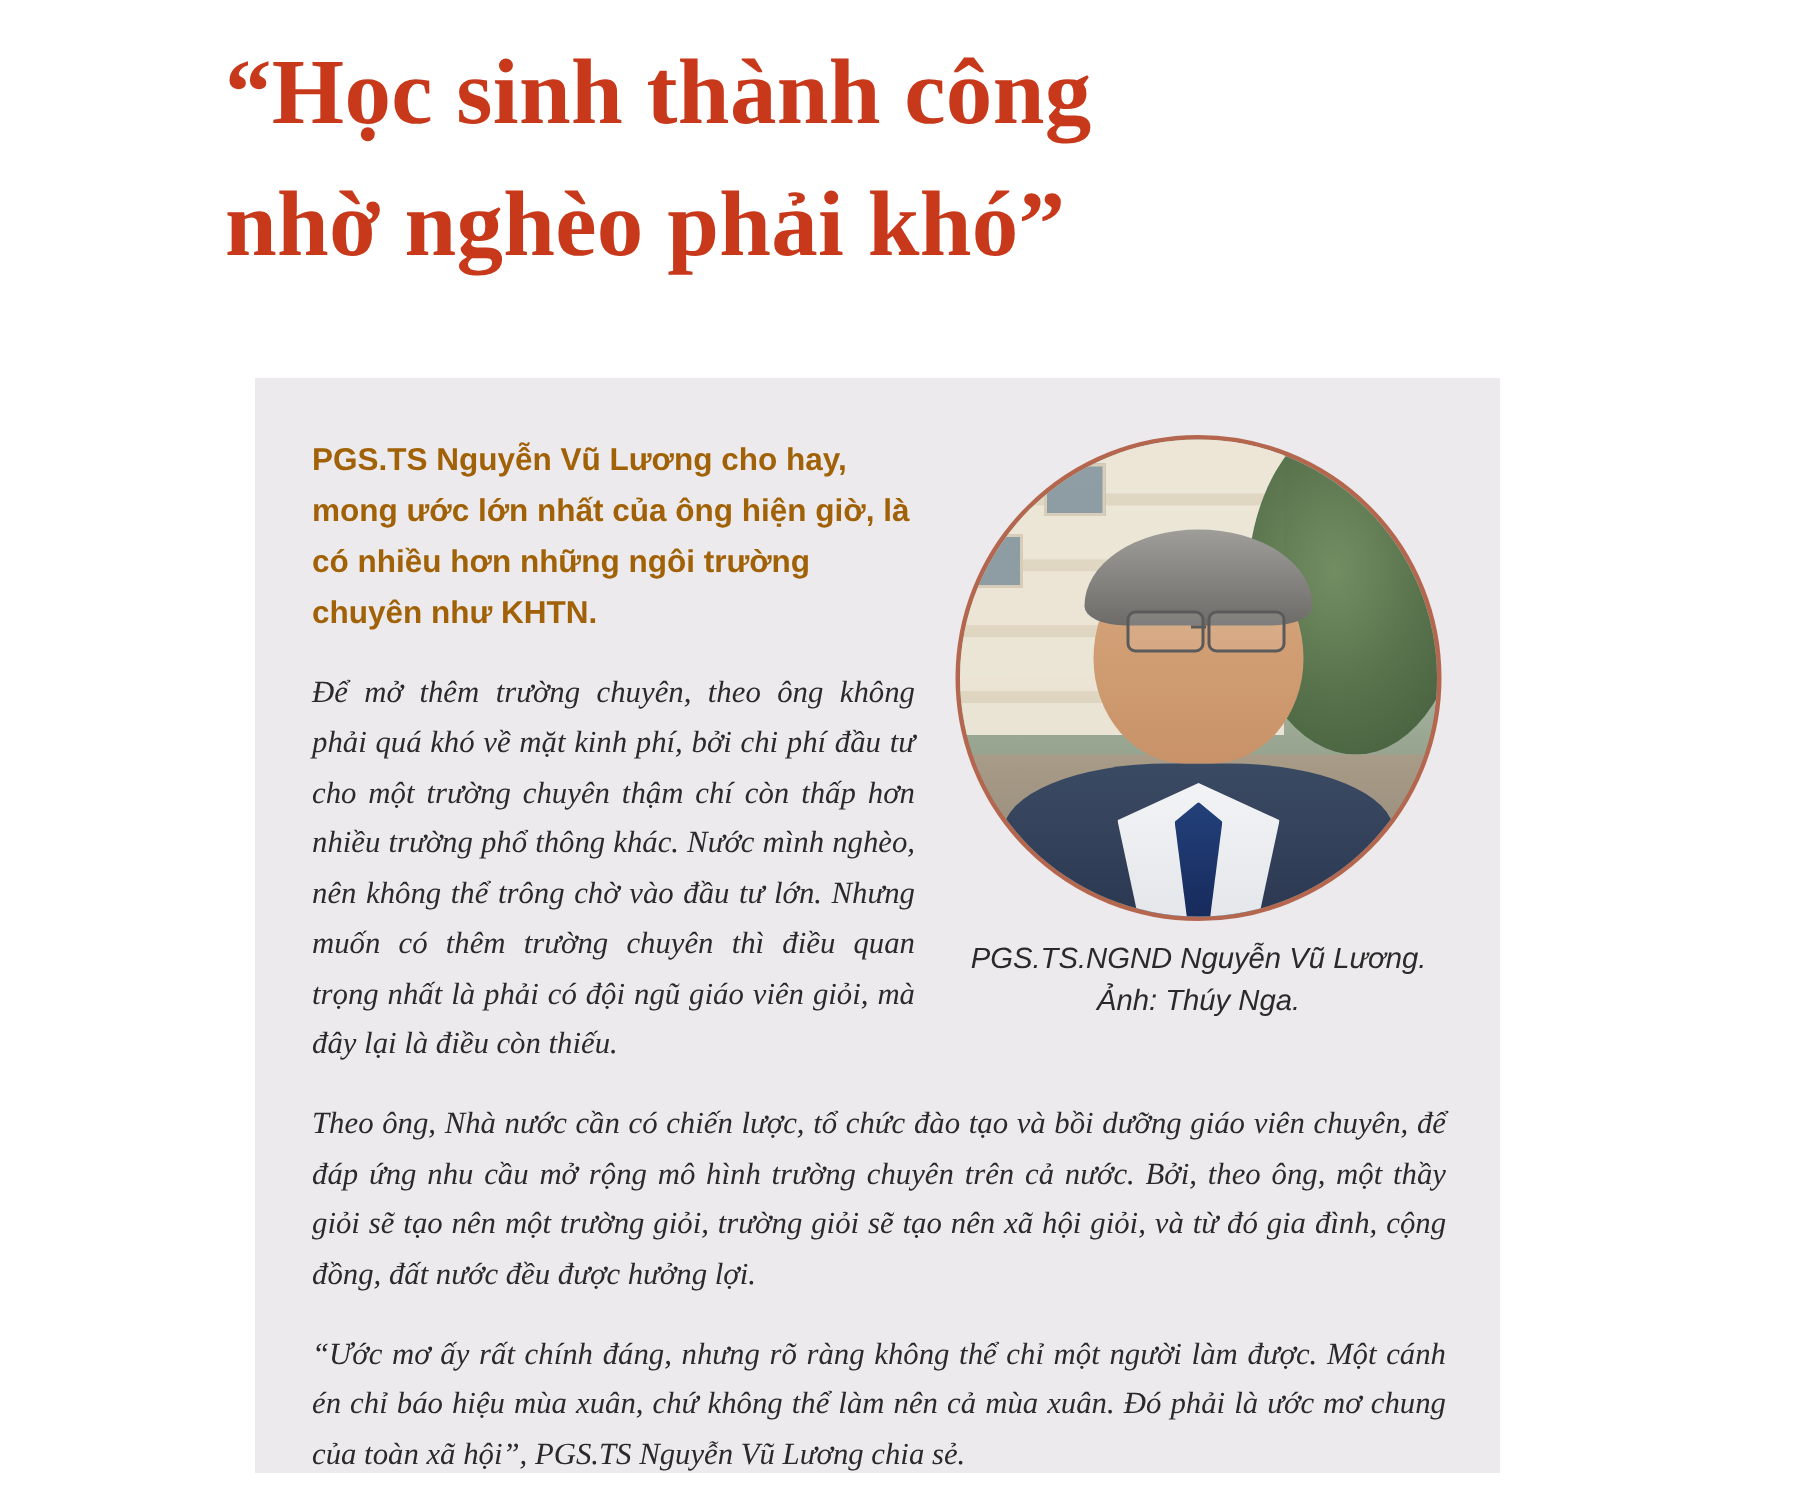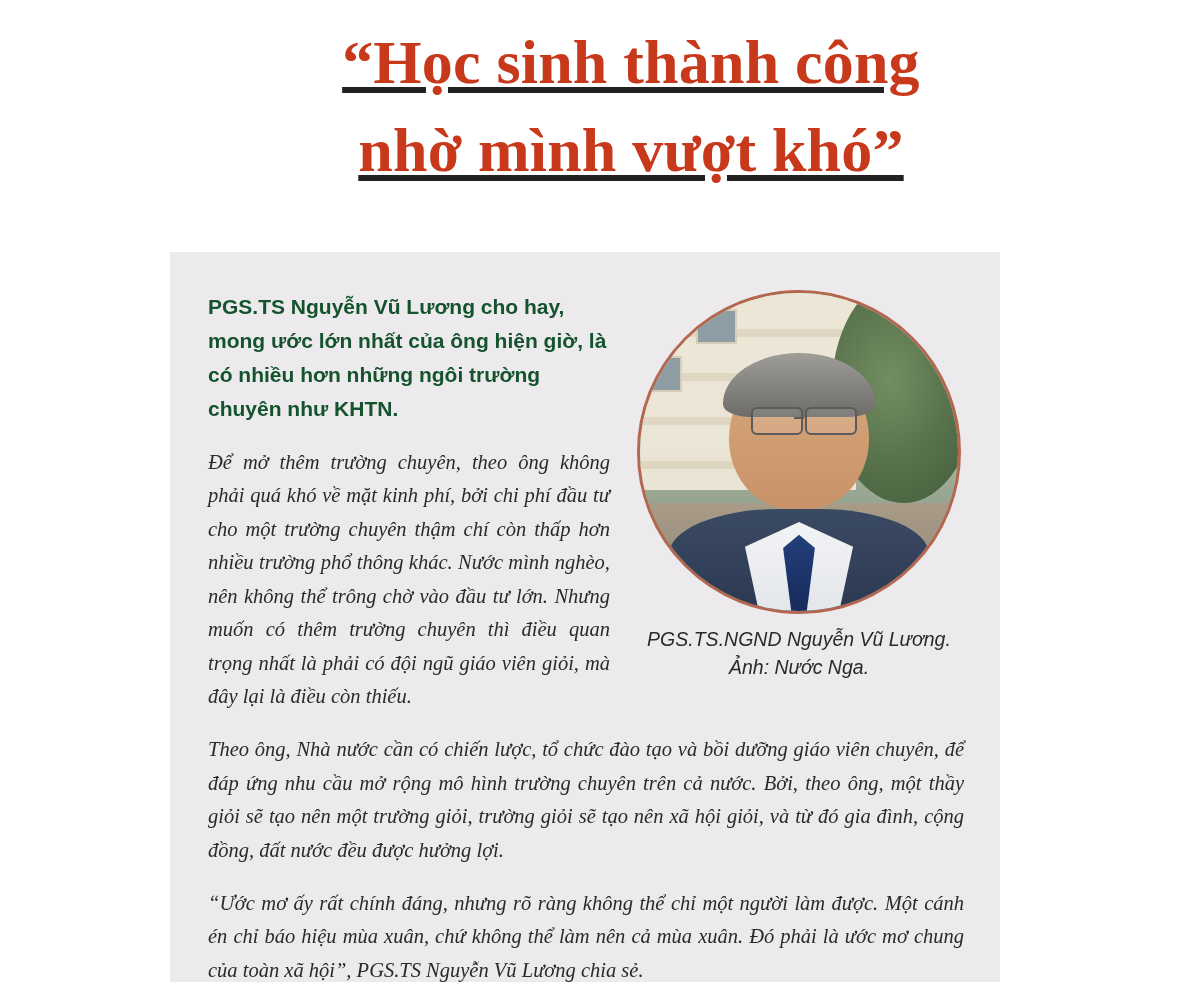--- a/index.html
+++ b/index.html
@@ -18,22 +18,20 @@
   .page {
     position: relative;
     width: 1200px;
     height: 1006px;
     background: #ffffff;
   }
 
   
   .headline {
     padding: 18px 88px 0 150px;
-    text-align: center;
-    text-decoration: underline;
   }
   .headline-line {
     font-family: "Liberation Serif", serif;
     font-weight: 700;
     font-size: 62px;
     line-height: 1.42;
     color: #c8381a;
     letter-spacing: 0.2px;
     white-space: nowrap;
   }
@@ -173,21 +171,21 @@
     color: #2a2a2a;
     text-align: center;
   }
 
   
   .lead {
     font-family: "Liberation Sans", sans-serif;
     font-weight: 700;
     font-size: 21px;
     line-height: 1.62;
-    color: #14532d;
+    color: #a16207;
     margin: 0 0 20px 0;
     text-align: left;
   }
   .para {
     font-family: Liberation Serif, serif;
     font-style: italic;
     font-size: 20.5px;
     line-height: 1.63;
     color: #2a2a2a;
     margin: 0 0 20px 0;
@@ -196,21 +194,21 @@
   .para.last { margin-bottom: 0; }
   .clearfix::after { content: ""; display: block; clear: both; }
 </style>
 </head>
 <body>
 
 <div class="page">
 
   <div class="headline">
     <div class="headline-line">“Học sinh thành công</div>
-    <div class="headline-line">nhờ mình vượt khó”</div>
+    <div class="headline-line">nhờ nghèo phải khó”</div>
   </div>
 
   <div class="card">
     <div class="card-inner clearfix">
 
       <div class="portrait-wrap">
         <div class="portrait">
           <div class="ph-sky"></div>
           <div class="ph-building">
             <div class="ph-window ph-w1"></div>
@@ -223,21 +221,21 @@
           <div class="ph-shirt"></div>
           <div class="ph-tie"></div>
           <div class="ph-person-head"></div>
           <div class="ph-hair"></div>
           <div class="ph-glass ph-glass-l"></div>
           <div class="ph-glass ph-glass-r"></div>
           <div class="ph-glass-bridge"></div>
         </div>
         <div class="caption">
           <div>PGS.TS.NGND Nguyễn Vũ Lương.</div>
-          <div>Ảnh: Nước Nga.</div>
+          <div>Ảnh: Thúy Nga.</div>
         </div>
       </div>
 
       <p class="lead">PGS.TS Nguyễn Vũ Lương cho hay, mong ước lớn nhất của ông hiện giờ, là có nhiều hơn những ngôi trường chuyên như KHTN.</p>
       <p class="para">Để mở thêm trường chuyên, theo ông không phải quá khó về mặt kinh phí, bởi chi phí đầu tư cho một trường chuyên thậm chí còn thấp hơn nhiều trường phổ thông khác. Nước mình nghèo, nên không thể trông chờ vào đầu tư lớn. Nhưng muốn có thêm trường chuyên thì điều quan trọng nhất là phải có đội ngũ giáo viên giỏi, mà đây lại là điều còn thiếu.</p>
       <p class="para">Theo ông, Nhà nước cần có chiến lược, tổ chức đào tạo và bồi dưỡng giáo viên chuyên, để đáp ứng nhu cầu mở rộng mô hình trường chuyên trên cả nước. Bởi, theo ông, một thầy giỏi sẽ tạo nên một trường giỏi, trường giỏi sẽ tạo nên xã hội giỏi, và từ đó gia đình, cộng đồng, đất nước đều được hưởng lợi.</p>
       <p class="para last">“Ước mơ ấy rất chính đáng, nhưng rõ ràng không thể chỉ một người làm được. Một cánh én chỉ báo hiệu mùa xuân, chứ không thể làm nên cả mùa xuân. Đó phải là ước mơ chung của toàn xã hội”, PGS.TS Nguyễn Vũ Lương chia sẻ.</p>
 
     </div>
   </div>

